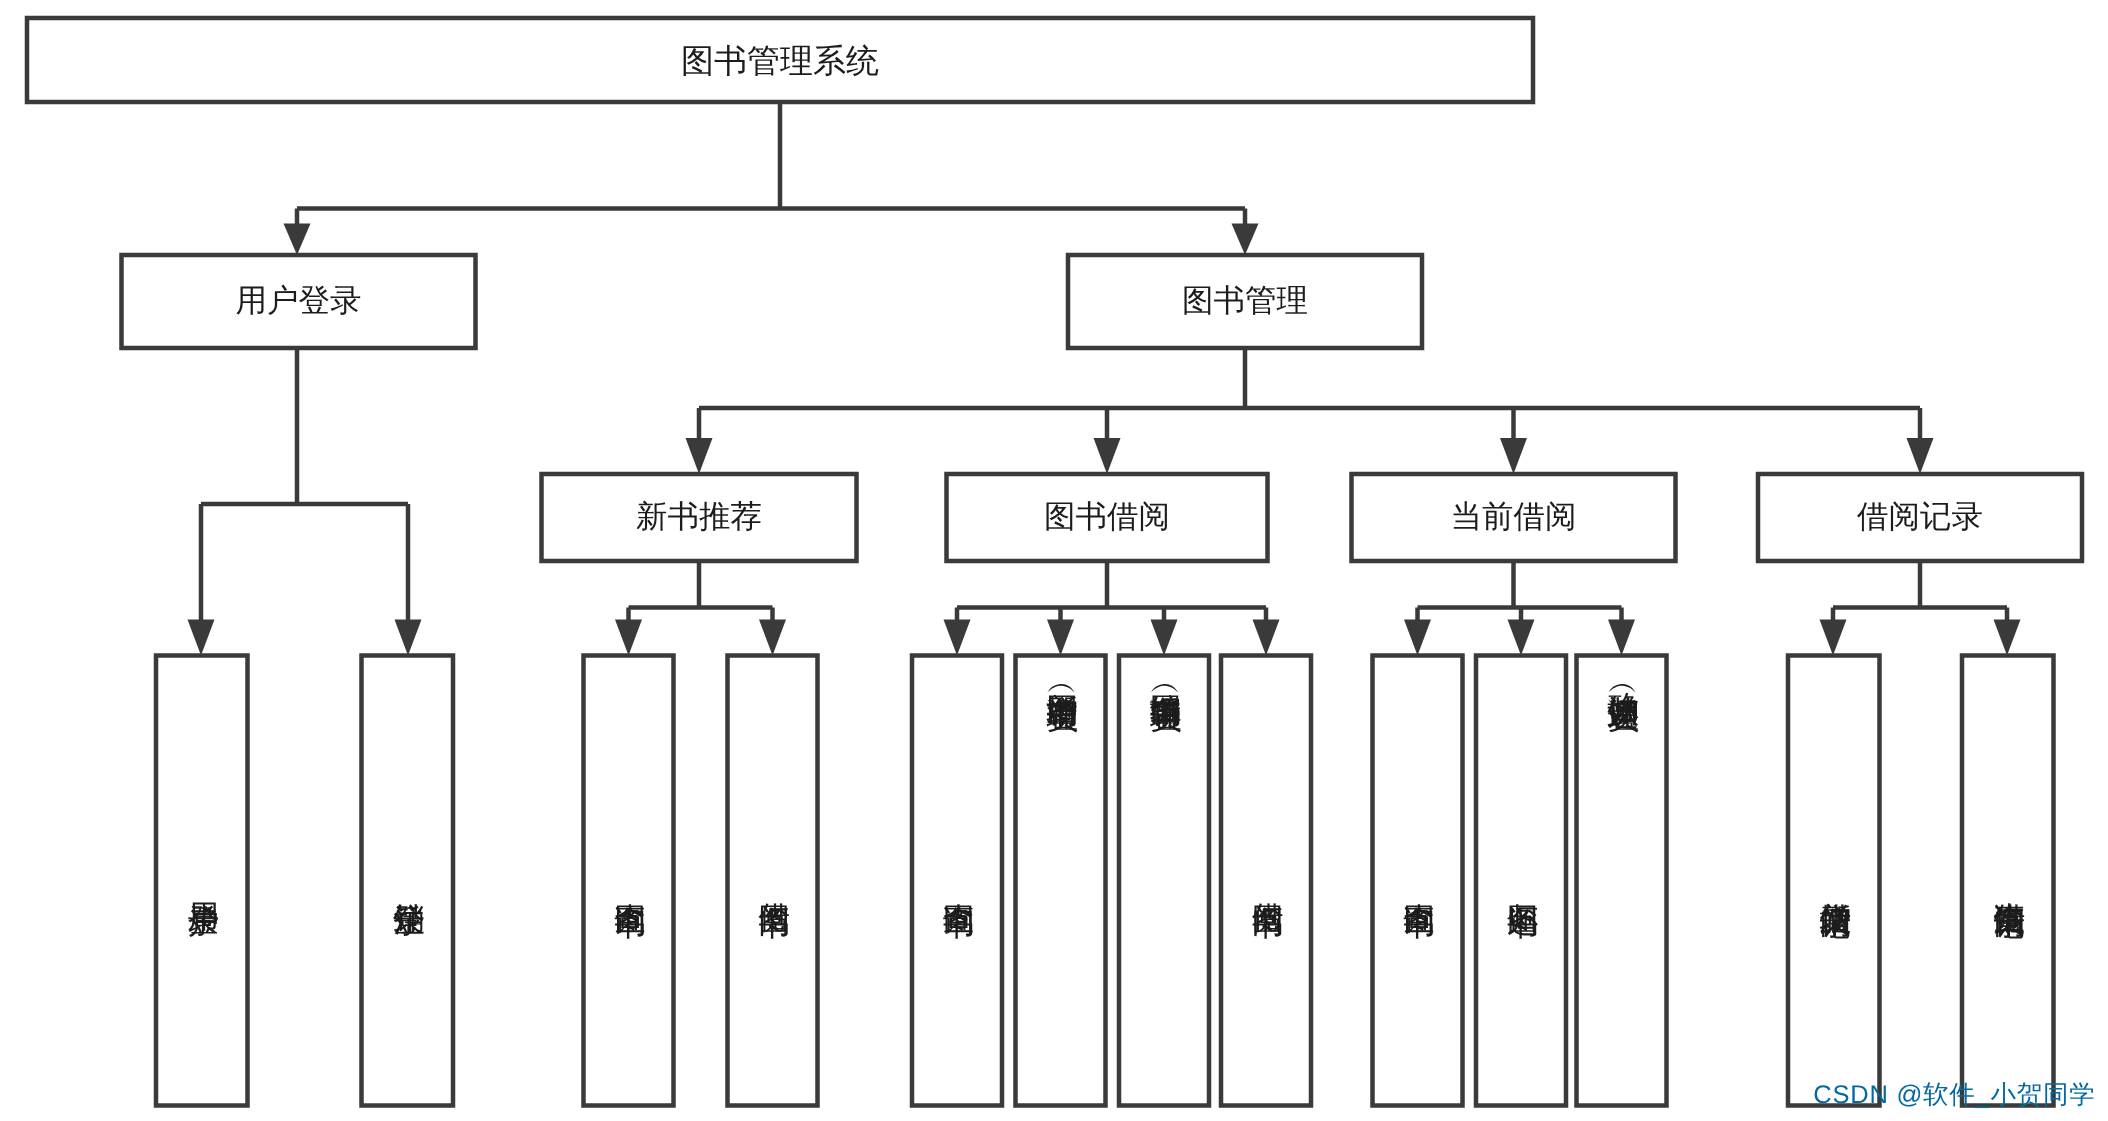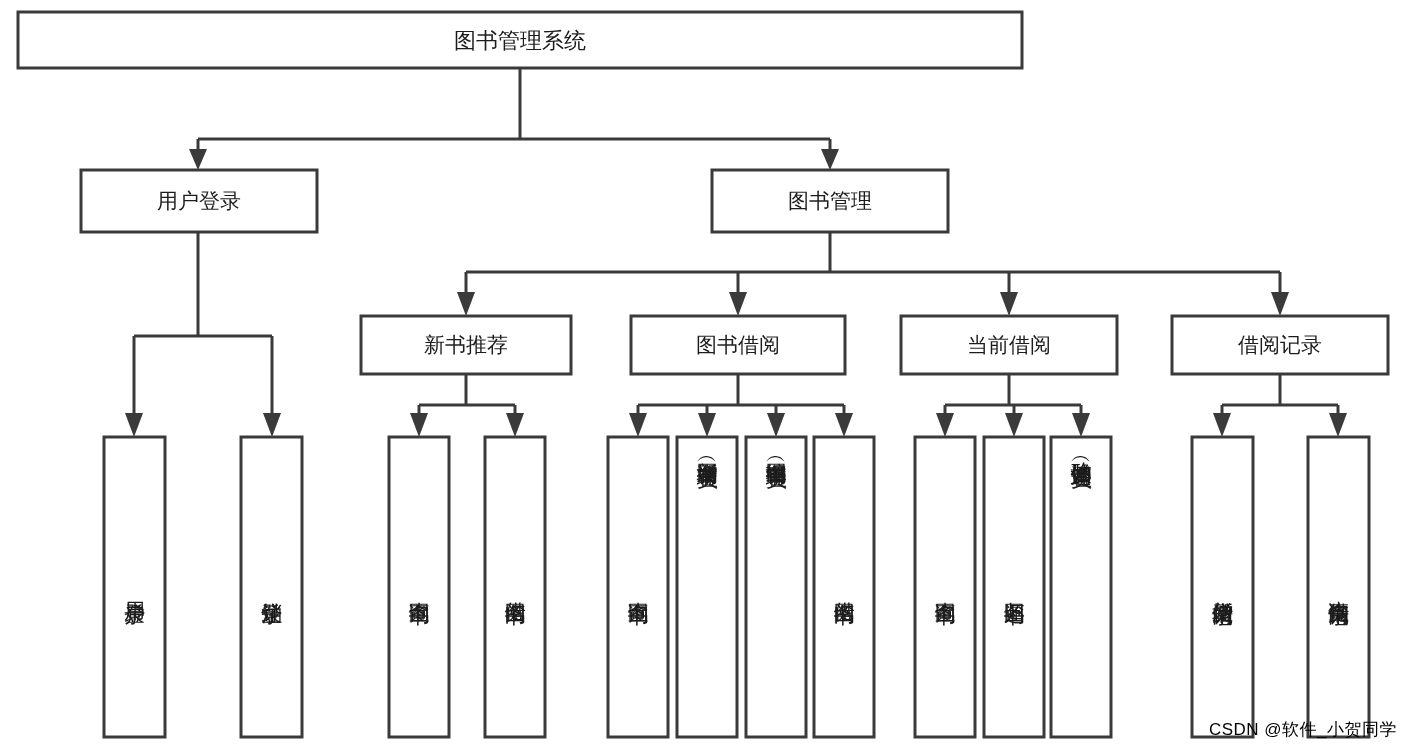--- a/index.html
+++ b/index.html
@@ -74,21 +74,21 @@
     letter-spacing: 1px;
     white-space: nowrap;
     text-align: center;
   }
   #watermark {
     position: absolute;
     right: 8px;
     bottom: 6px;
     font-family: "Liberation Sans", "DejaVu Sans", sans-serif;
     font-size: 17px;
-    color: #000000;
+    color: #0369a1;
     letter-spacing: 0.5px;
     white-space: nowrap;
     user-select: none;
   }
 </style>
 </head>
 <body>
 
 <div id="diagram-root">
 

